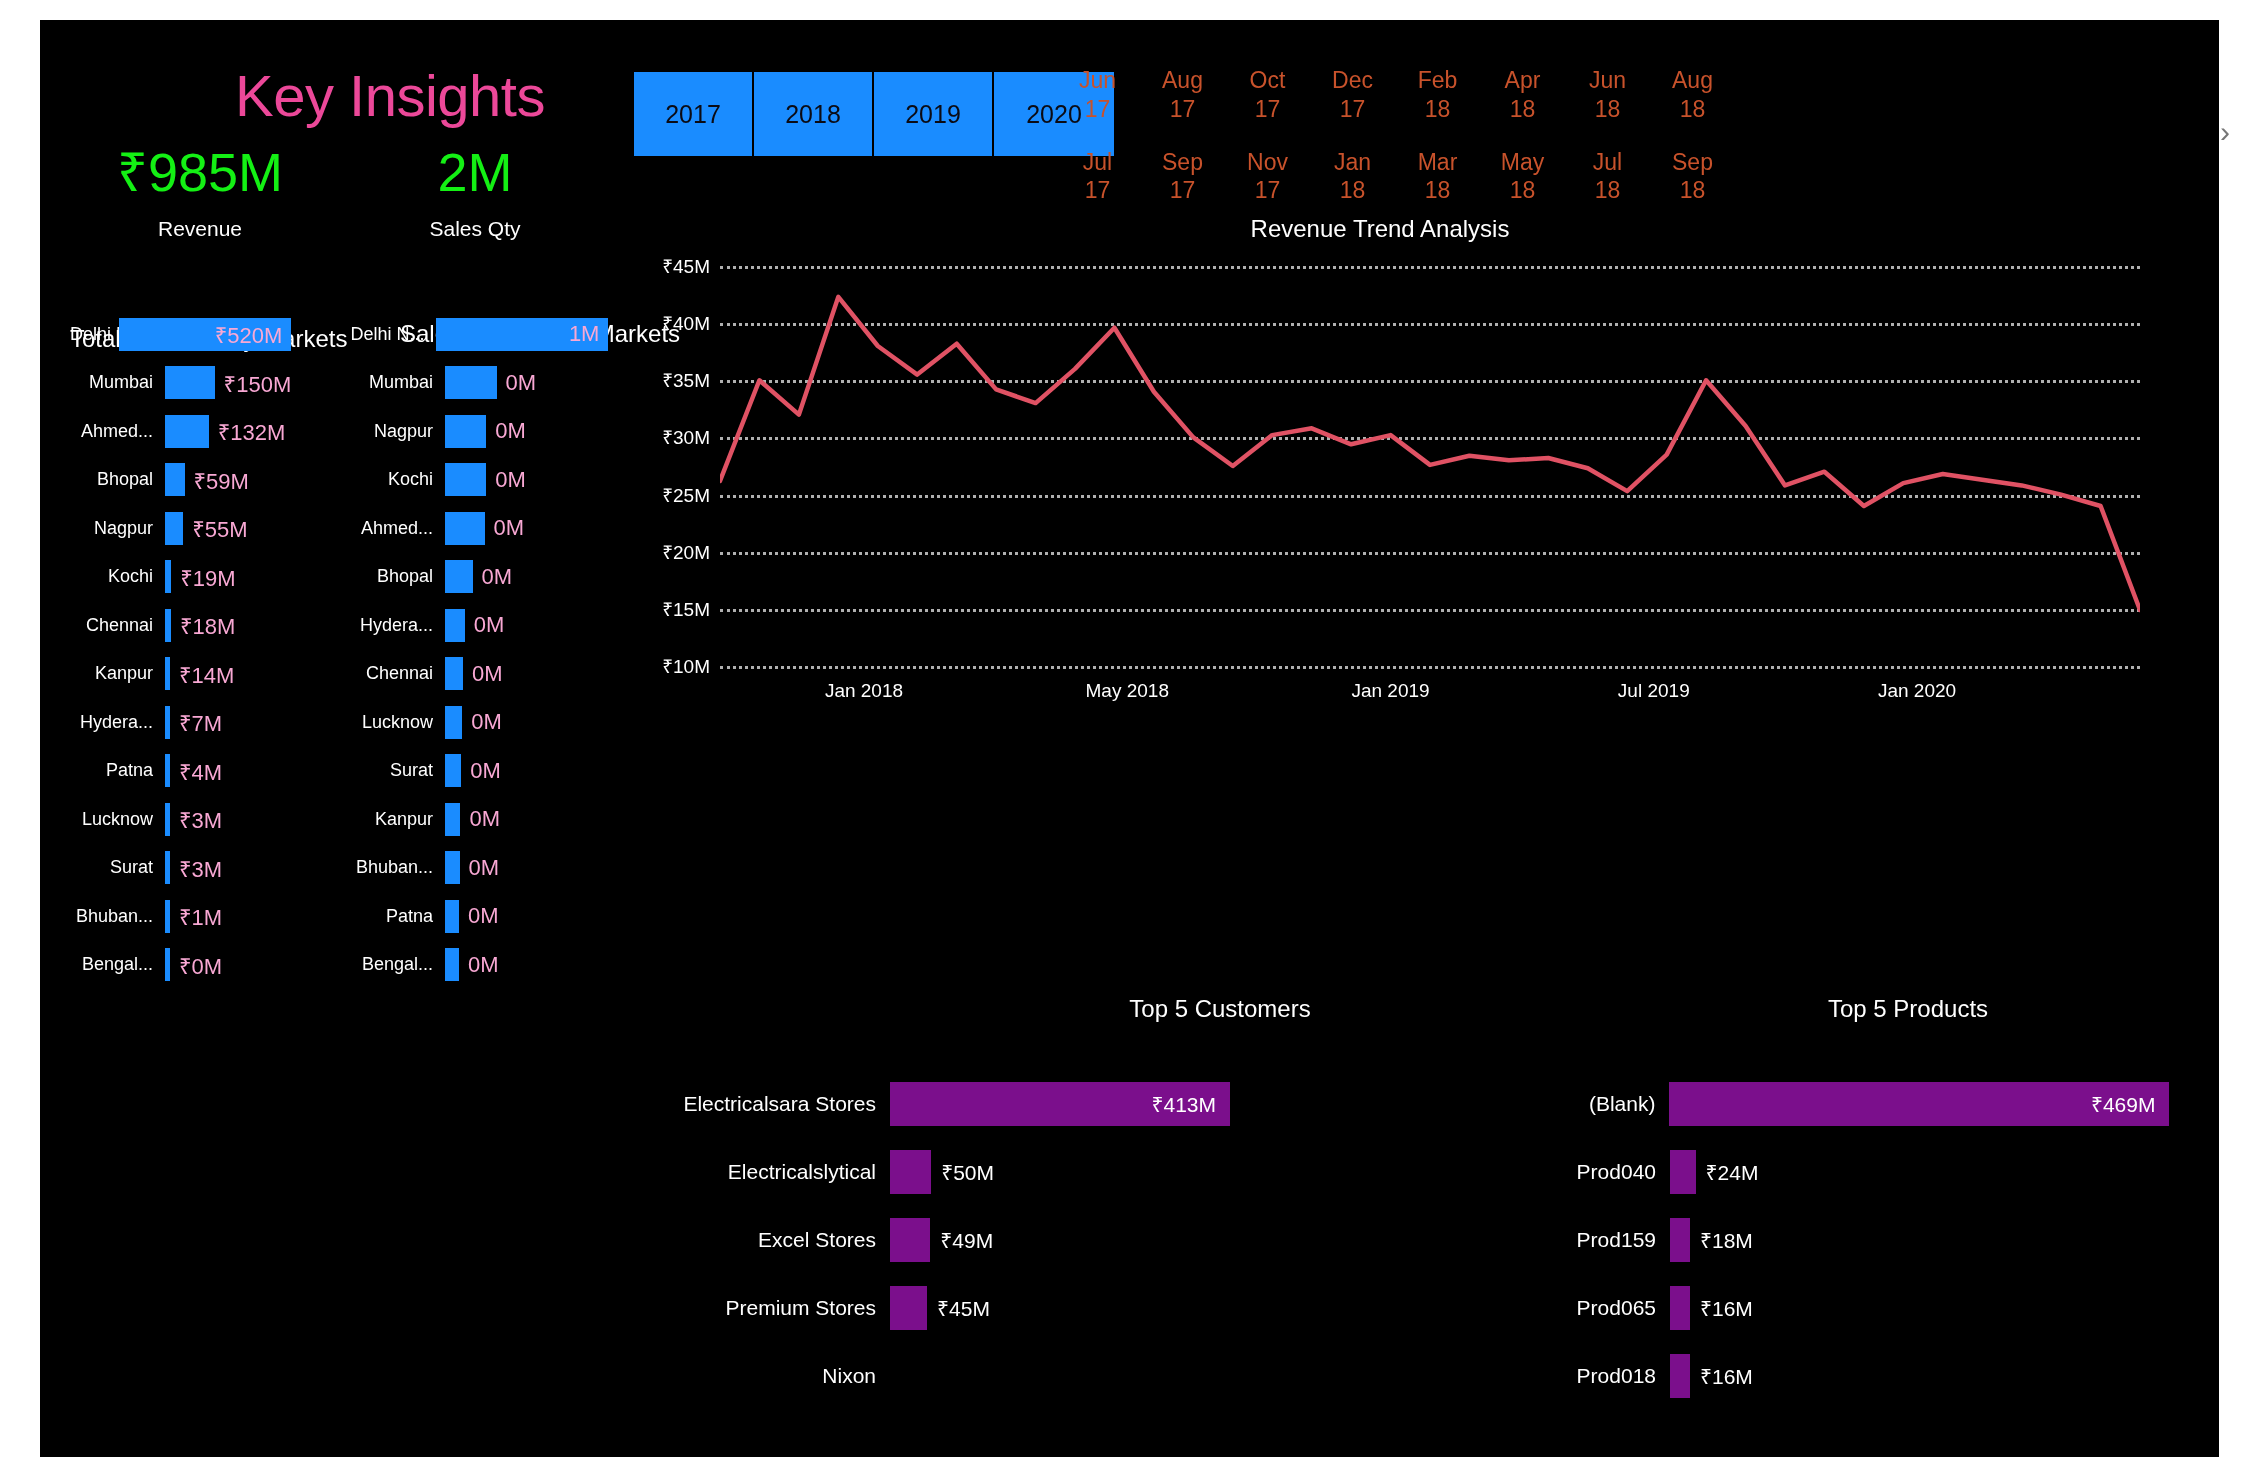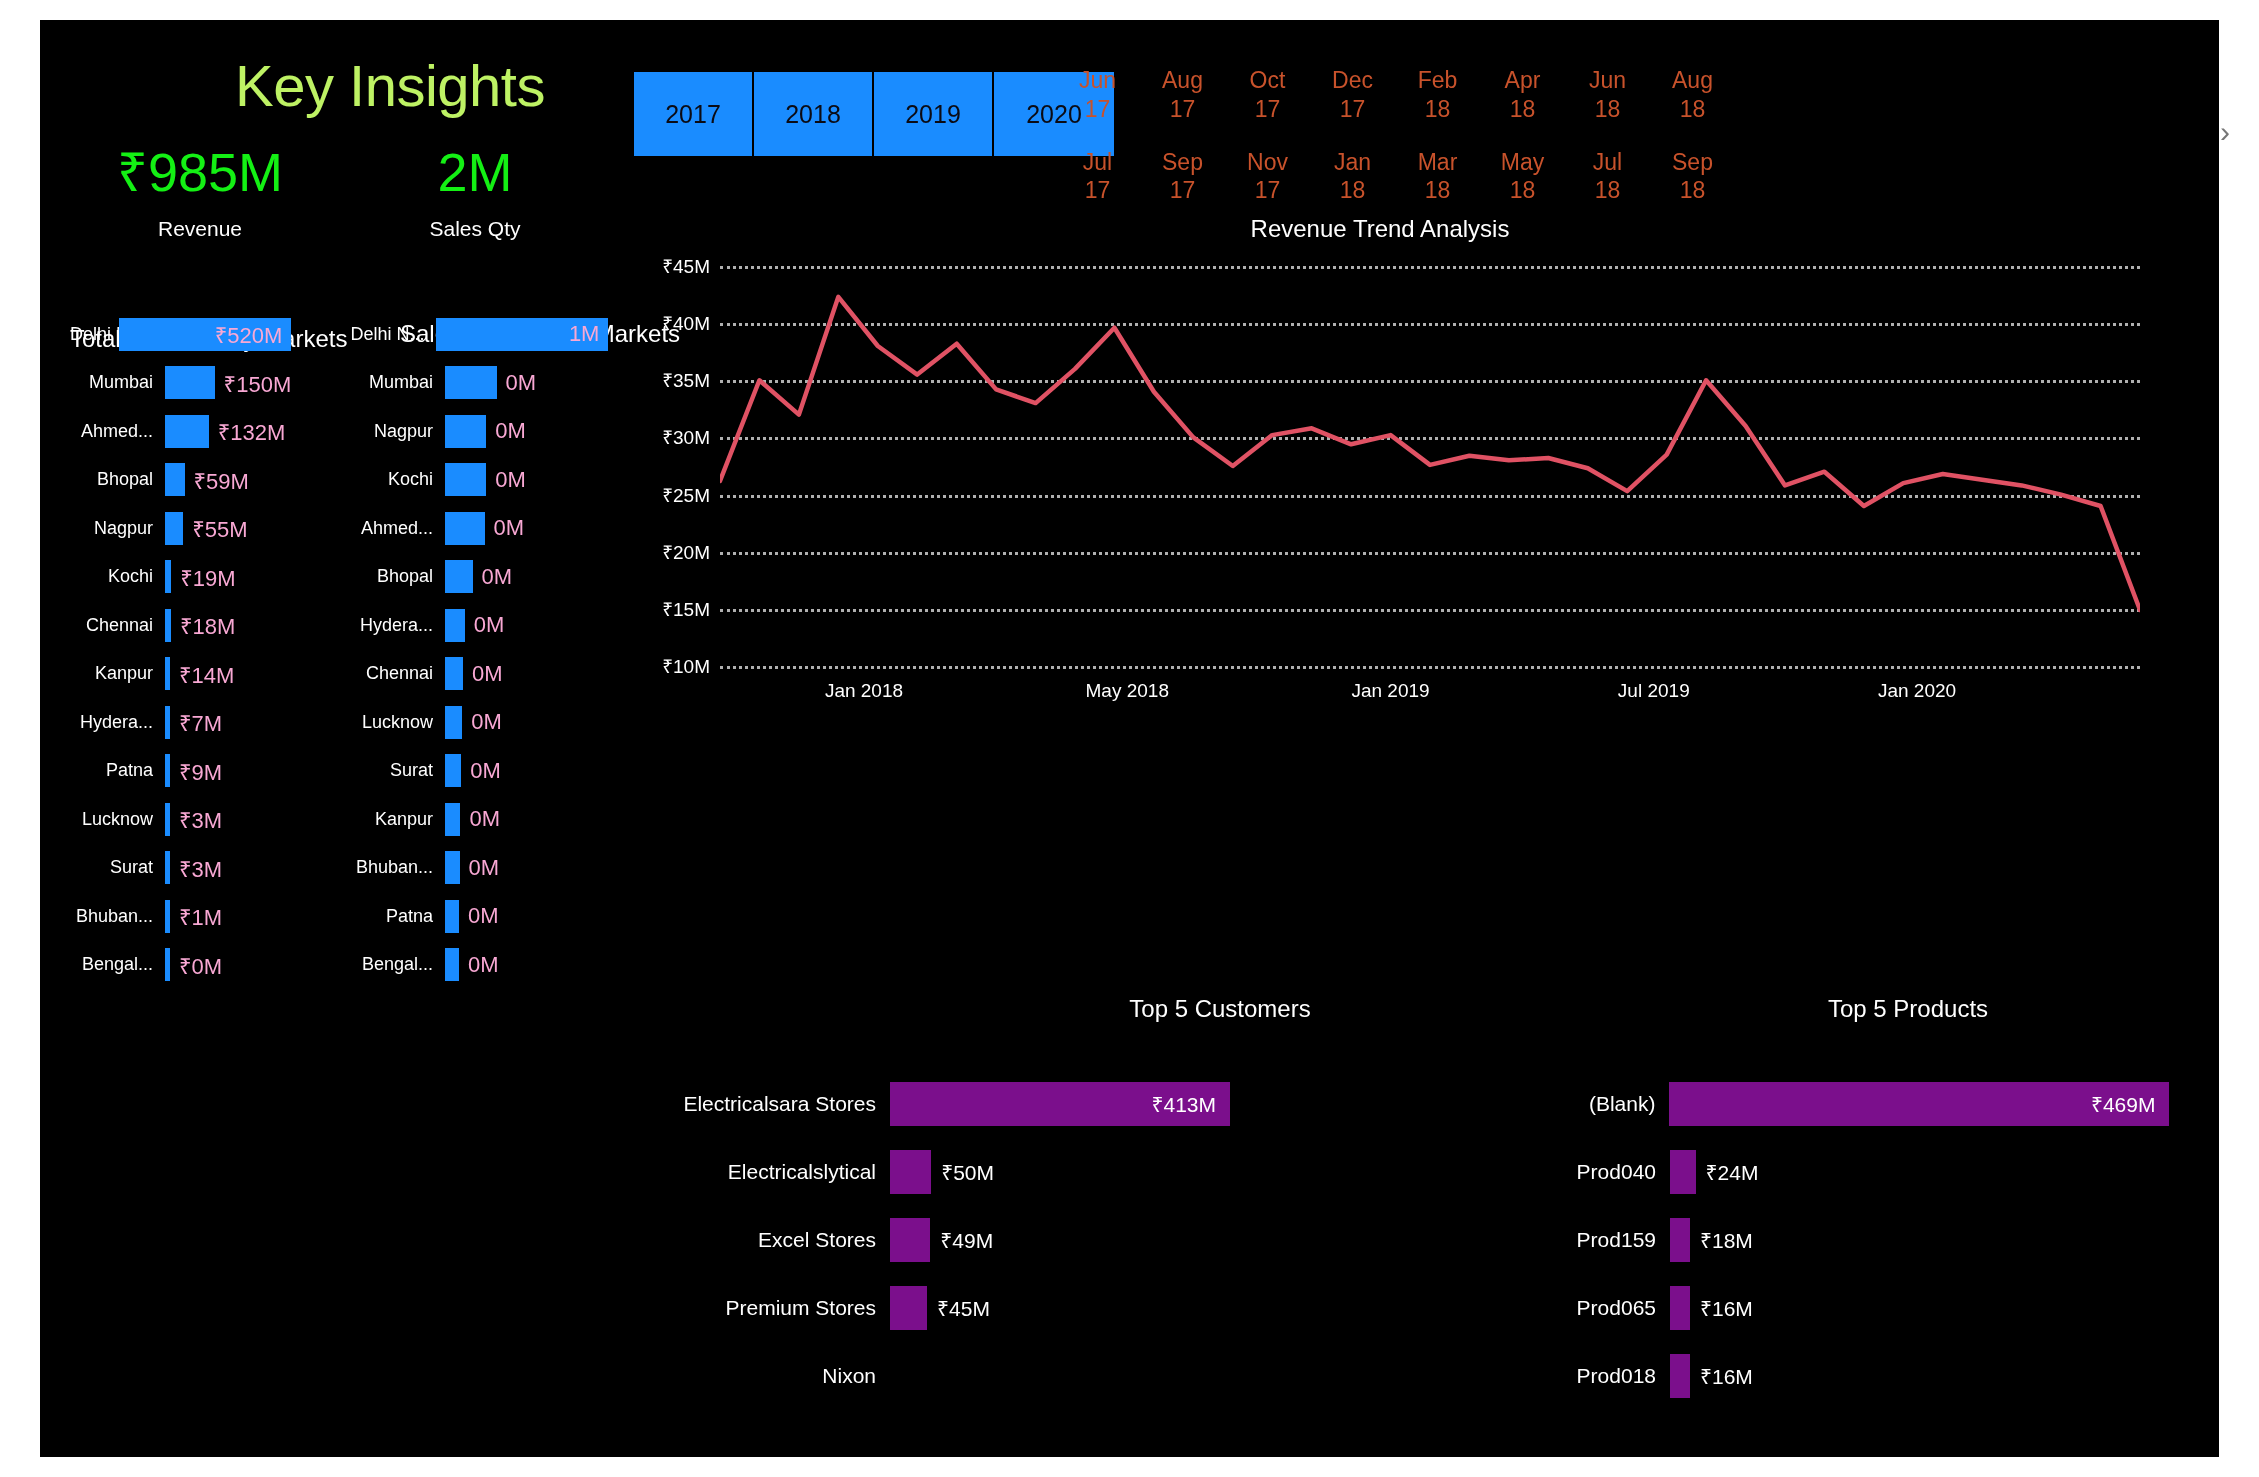--- a/index.html
+++ b/index.html
@@ -11,22 +11,22 @@
     overflow:hidden;
   }
   #canvas{
     position:absolute; left:40px; top:20px;
     width:2179px; height:1437px;
     background:#000000;
   }
 
   
   #title{
-    position:absolute; left:195px; top:32px;
-    font-size:58px; color:#bef264; font-weight:400;
+    position:absolute; left:195px; top:42px;
+    font-size:58px; color:#ec4899; font-weight:400;
     letter-spacing:-0.5px;
     white-space:nowrap;
   }
   .kpi{ position:absolute; text-align:center; }
   .kpi .val{ font-size:54px; color:#14F014; font-weight:400; line-height:1; white-space:nowrap;}
   .kpi .lbl{ font-size:21px; color:#ffffff; margin-top:18px; font-weight:400;}
   #kpi-revenue{ left:50px; top:125px; width:220px; }
   #kpi-qty{ left:345px; top:125px; width:180px; }
 
   
@@ -288,21 +288,21 @@
         <div class="cat">Hydera...</div>
         <div class="bwrap">
           <div class="bar" style="width: 5px; background: rgb(26, 140, 255);"></div>
           <div class="vlab out">₹7M</div>
         </div>
       </div>
       <div class="barrow">
         <div class="cat">Patna</div>
         <div class="bwrap">
           <div class="bar" style="width: 5px; background: rgb(26, 140, 255);"></div>
-          <div class="vlab out">₹9M</div>
+          <div class="vlab out">₹4M</div>
         </div>
       </div>
       <div class="barrow">
         <div class="cat">Lucknow</div>
         <div class="bwrap">
           <div class="bar" style="width: 5px; background: rgb(26, 140, 255);"></div>
           <div class="vlab out">₹3M</div>
         </div>
       </div>
       <div class="barrow">

